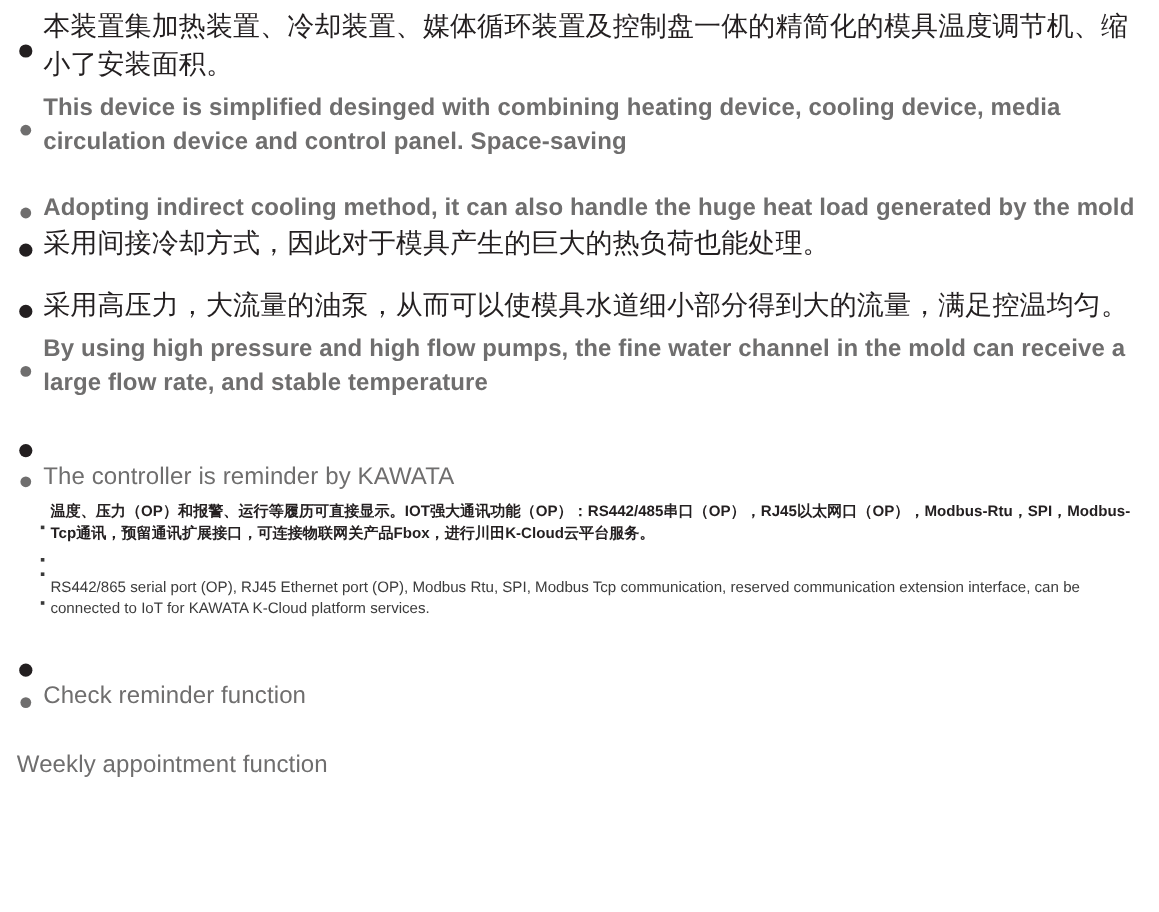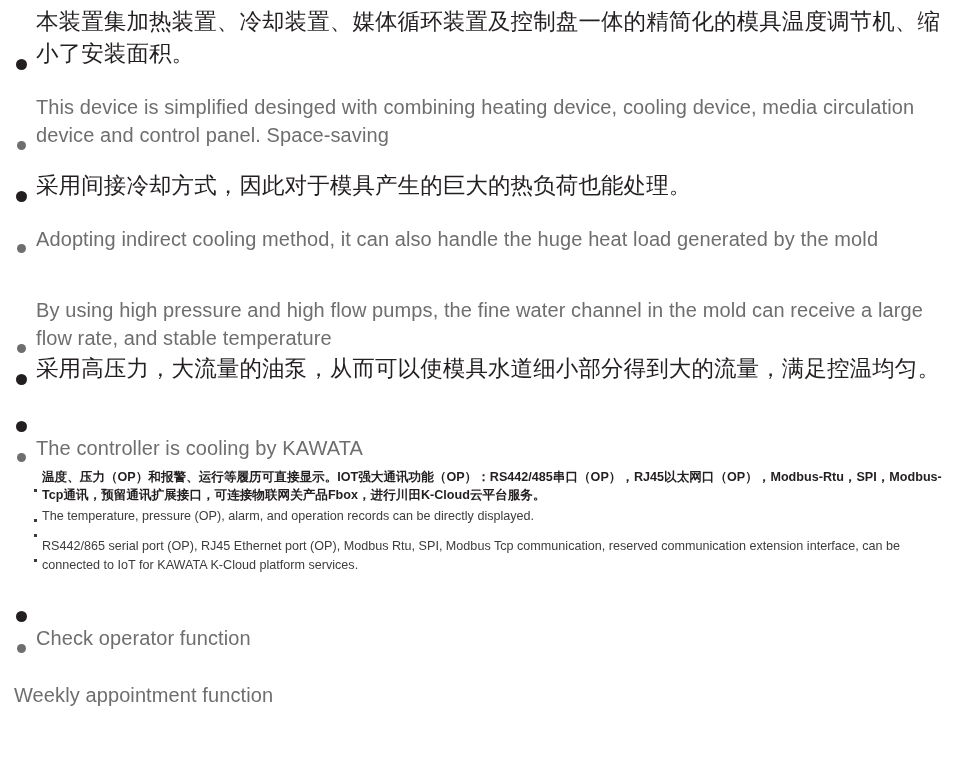--- a/index.html
+++ b/index.html
@@ -22,21 +22,21 @@
     padding: 6px 14px 0 14px;
   }
 
   .block {
     margin-bottom: 12px;
   }
 
   
   .row {
     display: flex;
-    align-items: flex-end;
+    align-items: center;
   }
   .bullet {
     flex: 0 0 auto;
     border-radius: 50%;
     background: #231f20;
   }
   .bullet-lg {
     width: 11px;
     height: 11px;
     margin: 10px 9px 0 2px;
@@ -86,21 +86,21 @@
   .sub-row {
     display: flex;
     align-items: center;
   }
   .indent {
     padding-left: 14px;
   }
   .tight {
     margin-bottom: 2px;
   }
-  .gap-top-6 { margin-top: 23px; }
+  .gap-top-6 { margin-top: 6px; font-weight: bold; }
   .gap-top-2 { margin-top: 2px; }
   .spacer-14 { height: 14px; }
   .spacer-8 { height: 8px; }
 </style>
 </head>
 <body>
 
 <div class="page">
 
   <div class="block">
@@ -110,81 +110,80 @@
     </div>
     <div class="row gap-top-6">
       <span class="bullet bullet-md"></span>
       <div class="txt-en-main">This device is simplified desinged with combining heating device, cooling device, media circulation device and control panel. Space-saving</div>
     </div>
   </div>
 
   <div class="spacer-8"></div>
 
   <div class="block">
+    <div class="row gap-top-6">
+      <span class="bullet bullet-md"></span>
+      <div class="txt-en-main">Adopting indirect cooling method, it can also handle the huge heat load generated by the mold</div>
+    </div>
     <div class="row">
       <span class="bullet bullet-lg"></span>
       <div class="txt-cn-main">采用间接冷却方式，因此对于模具产生的巨大的热负荷也能处理。</div>
-    </div>
-    <div class="row gap-top-6">
-      <span class="bullet bullet-md"></span>
-      <div class="txt-en-main">Adopting indirect cooling method, it can also handle the huge heat load generated by the mold</div>
     </div>
   </div>
 
   <div class="spacer-8"></div>
 
   <div class="block">
+    <div class="row">
+      <span class="bullet bullet-lg"></span>
+      <div class="txt-cn-main">采用高压力，大流量的油泵，从而可以使模具水道细小部分得到大的流量，满足控温均匀。</div>
+    </div>
     <div class="row gap-top-6">
       <span class="bullet bullet-md"></span>
       <div class="txt-en-main">By using high pressure and high flow pumps, the fine water channel in the mold can receive a large flow rate, and stable temperature</div>
-    </div>
-    <div class="row">
-      <span class="bullet bullet-lg"></span>
-      <div class="txt-cn-main">采用高压力，大流量的油泵，从而可以使模具水道细小部分得到大的流量，满足控温均匀。</div>
     </div>
   </div>
 
   <div class="spacer-14"></div>
 
   <div class="block">
     <div class="row">
       <span class="bullet bullet-lg"></span>
     </div>
     <div class="row gap-top-2">
       <span class="bullet bullet-md"></span>
-      <div class="txt-en-main">The controller is cooling by KAWATA</div>
+      <div class="txt-en-main">The controller is reminder by KAWATA</div>
     </div>
     <div class="sub-block indent">
       <div class="sub-row tight">
         <span class="bullet bullet-sm"></span>
         <div class="txt-cn-small">温度、压力（OP）和报警、运行等履历可直接显示。IOT强大通讯功能（OP）：RS442/485串口（OP），RJ45以太网口（OP），Modbus-Rtu，SPI，Modbus-Tcp通讯，预留通讯扩展接口，可连接物联网关产品Fbox，进行川田K-Cloud云平台服务。</div>
       </div>
       <div class="sub-row">
         <span class="bullet bullet-sm"></span>
-        <div class="txt-en-small">The temperature, pressure (OP), alarm, and operation records can be directly displayed.</div>
       </div>
       <div class="sub-row">
         <span class="bullet bullet-sm"></span>
       </div>
       <div class="sub-row">
         <span class="bullet bullet-sm"></span>
         <div class="txt-en-small">RS442/865 serial port (OP), RJ45 Ethernet port (OP), Modbus Rtu, SPI, Modbus Tcp communication, reserved communication extension interface,  can be connected to IoT for KAWATA K-Cloud platform services.</div>
       </div>
     </div>
   </div>
 
   <div class="spacer-14"></div>
 
   <div class="block">
     <div class="row">
       <span class="bullet bullet-lg"></span>
     </div>
     <div class="row gap-top-2">
       <span class="bullet bullet-md"></span>
-      <div class="txt-en-main">Check operator function</div>
+      <div class="txt-en-main">Check reminder function</div>
     </div>
     <div class="sub-block indent">
     </div>
   </div>
 
   <div class="spacer-14"></div>
 
   <div class="block">
     <div class="row gap-top-2">
 

